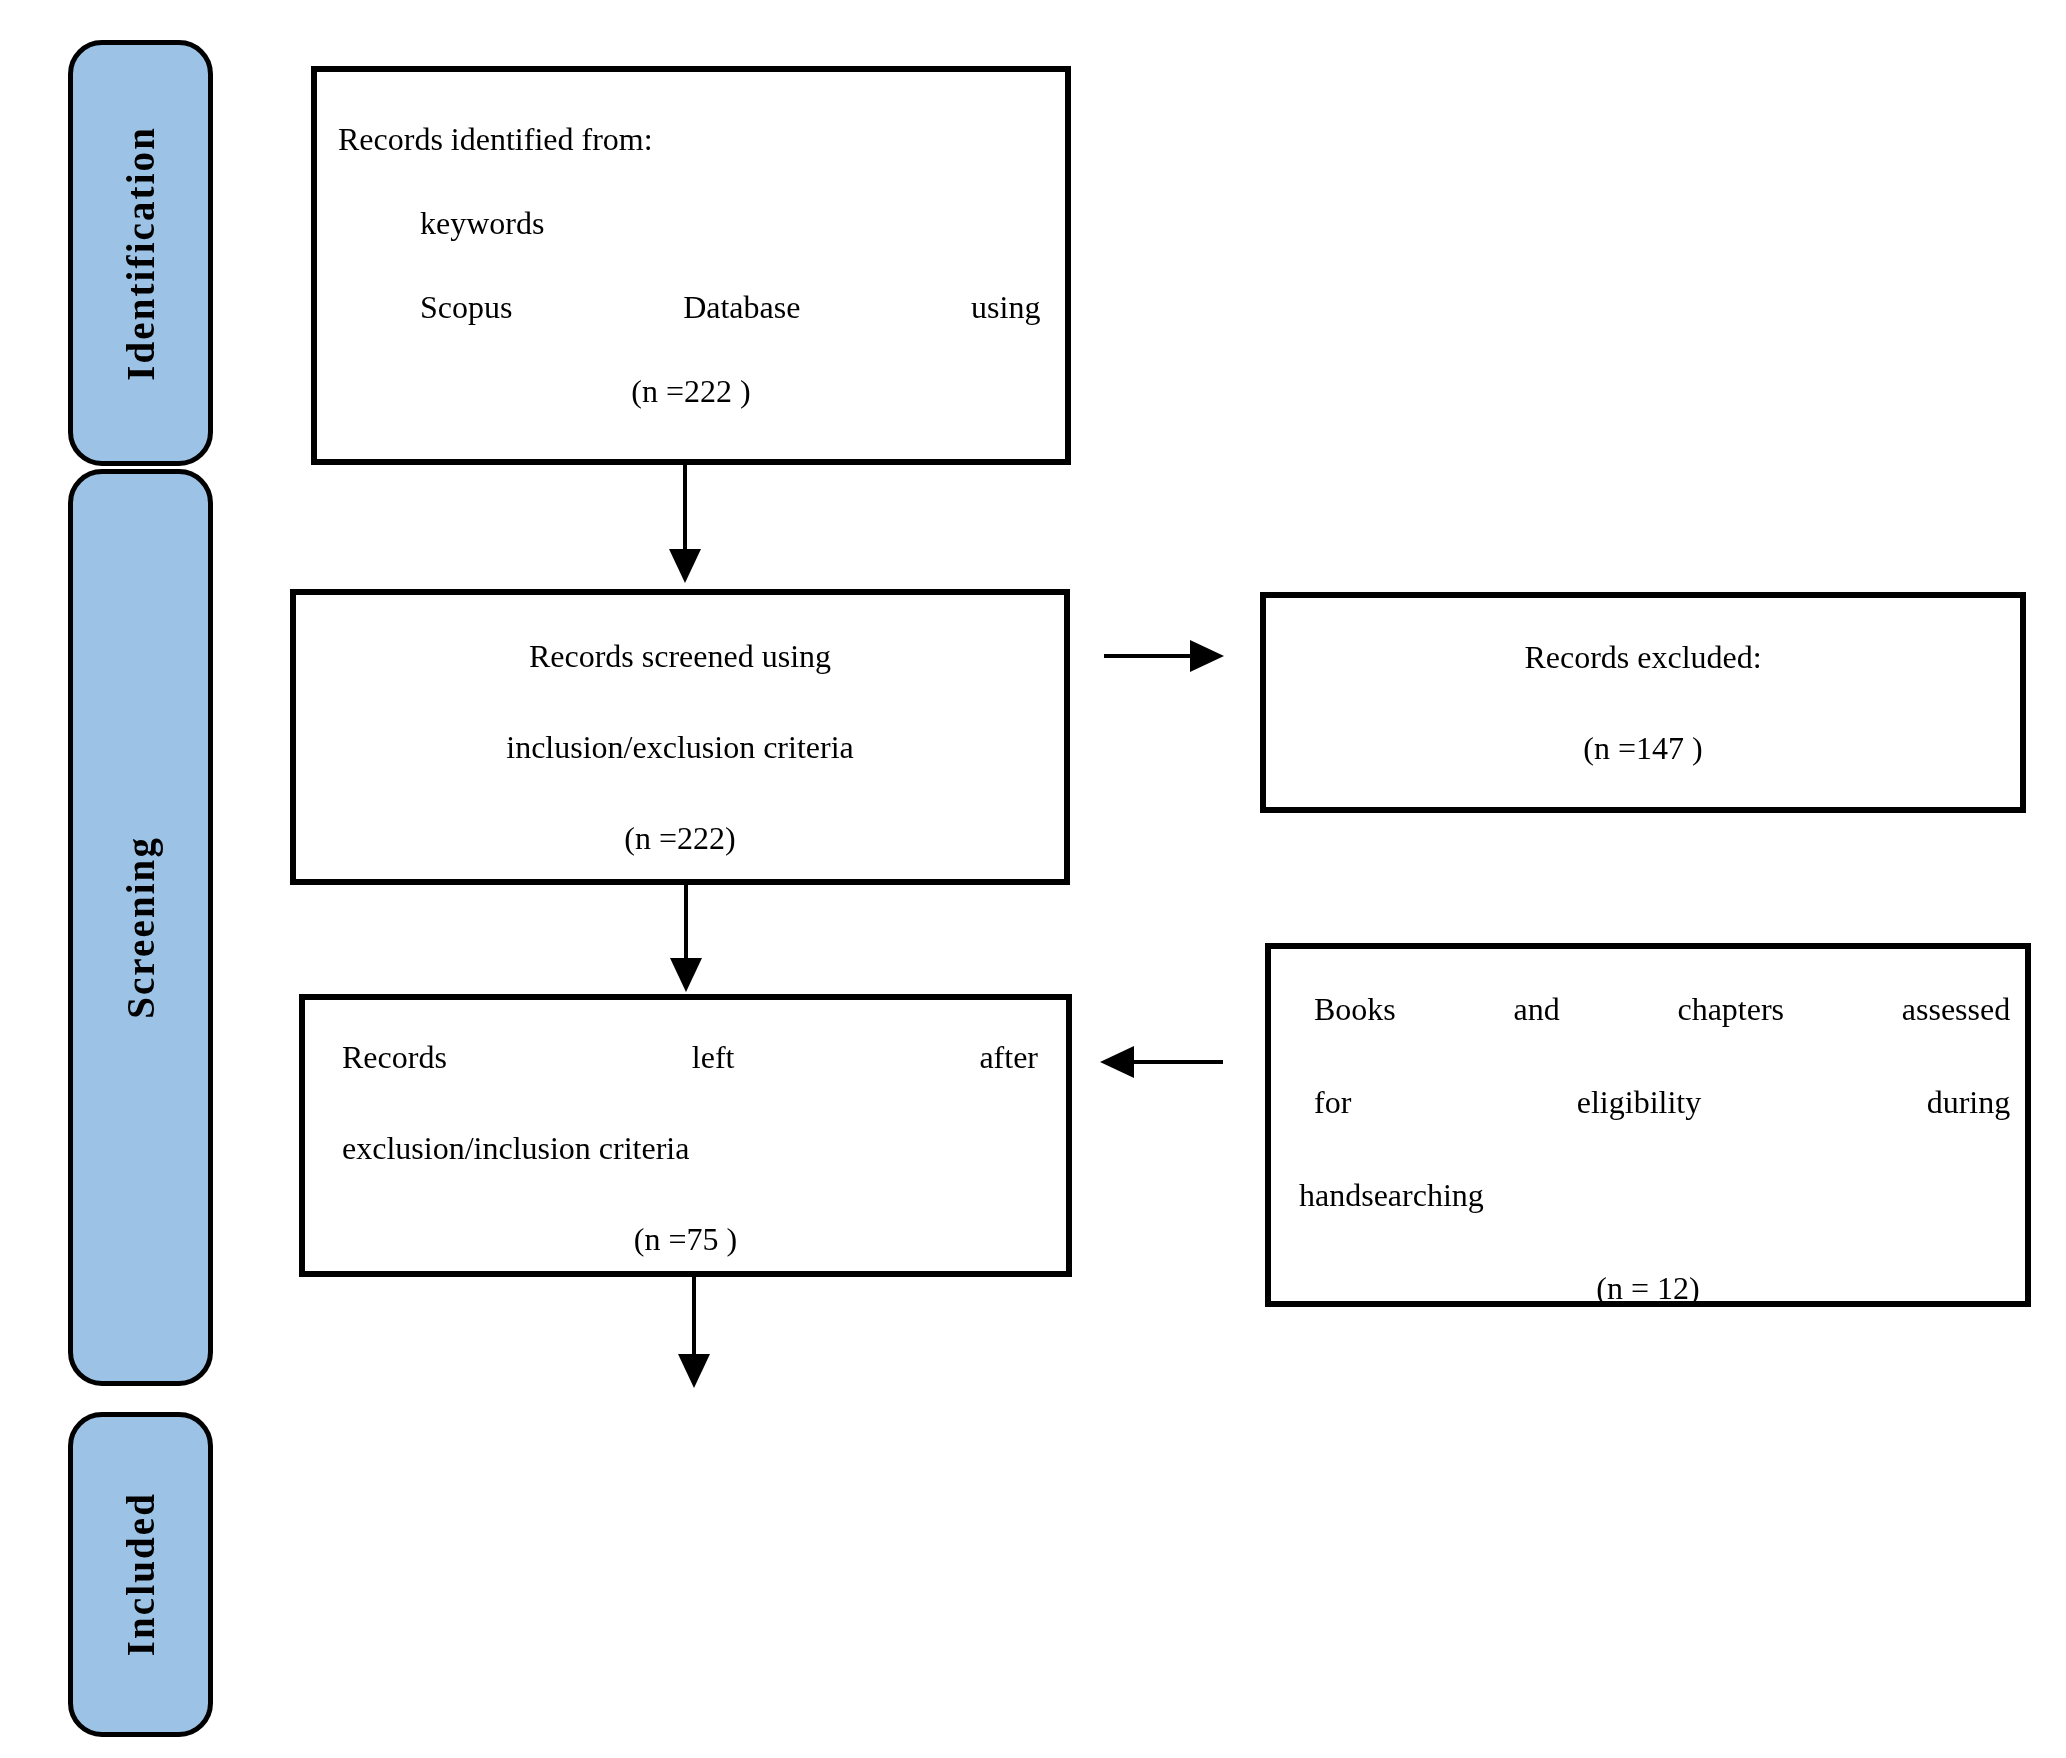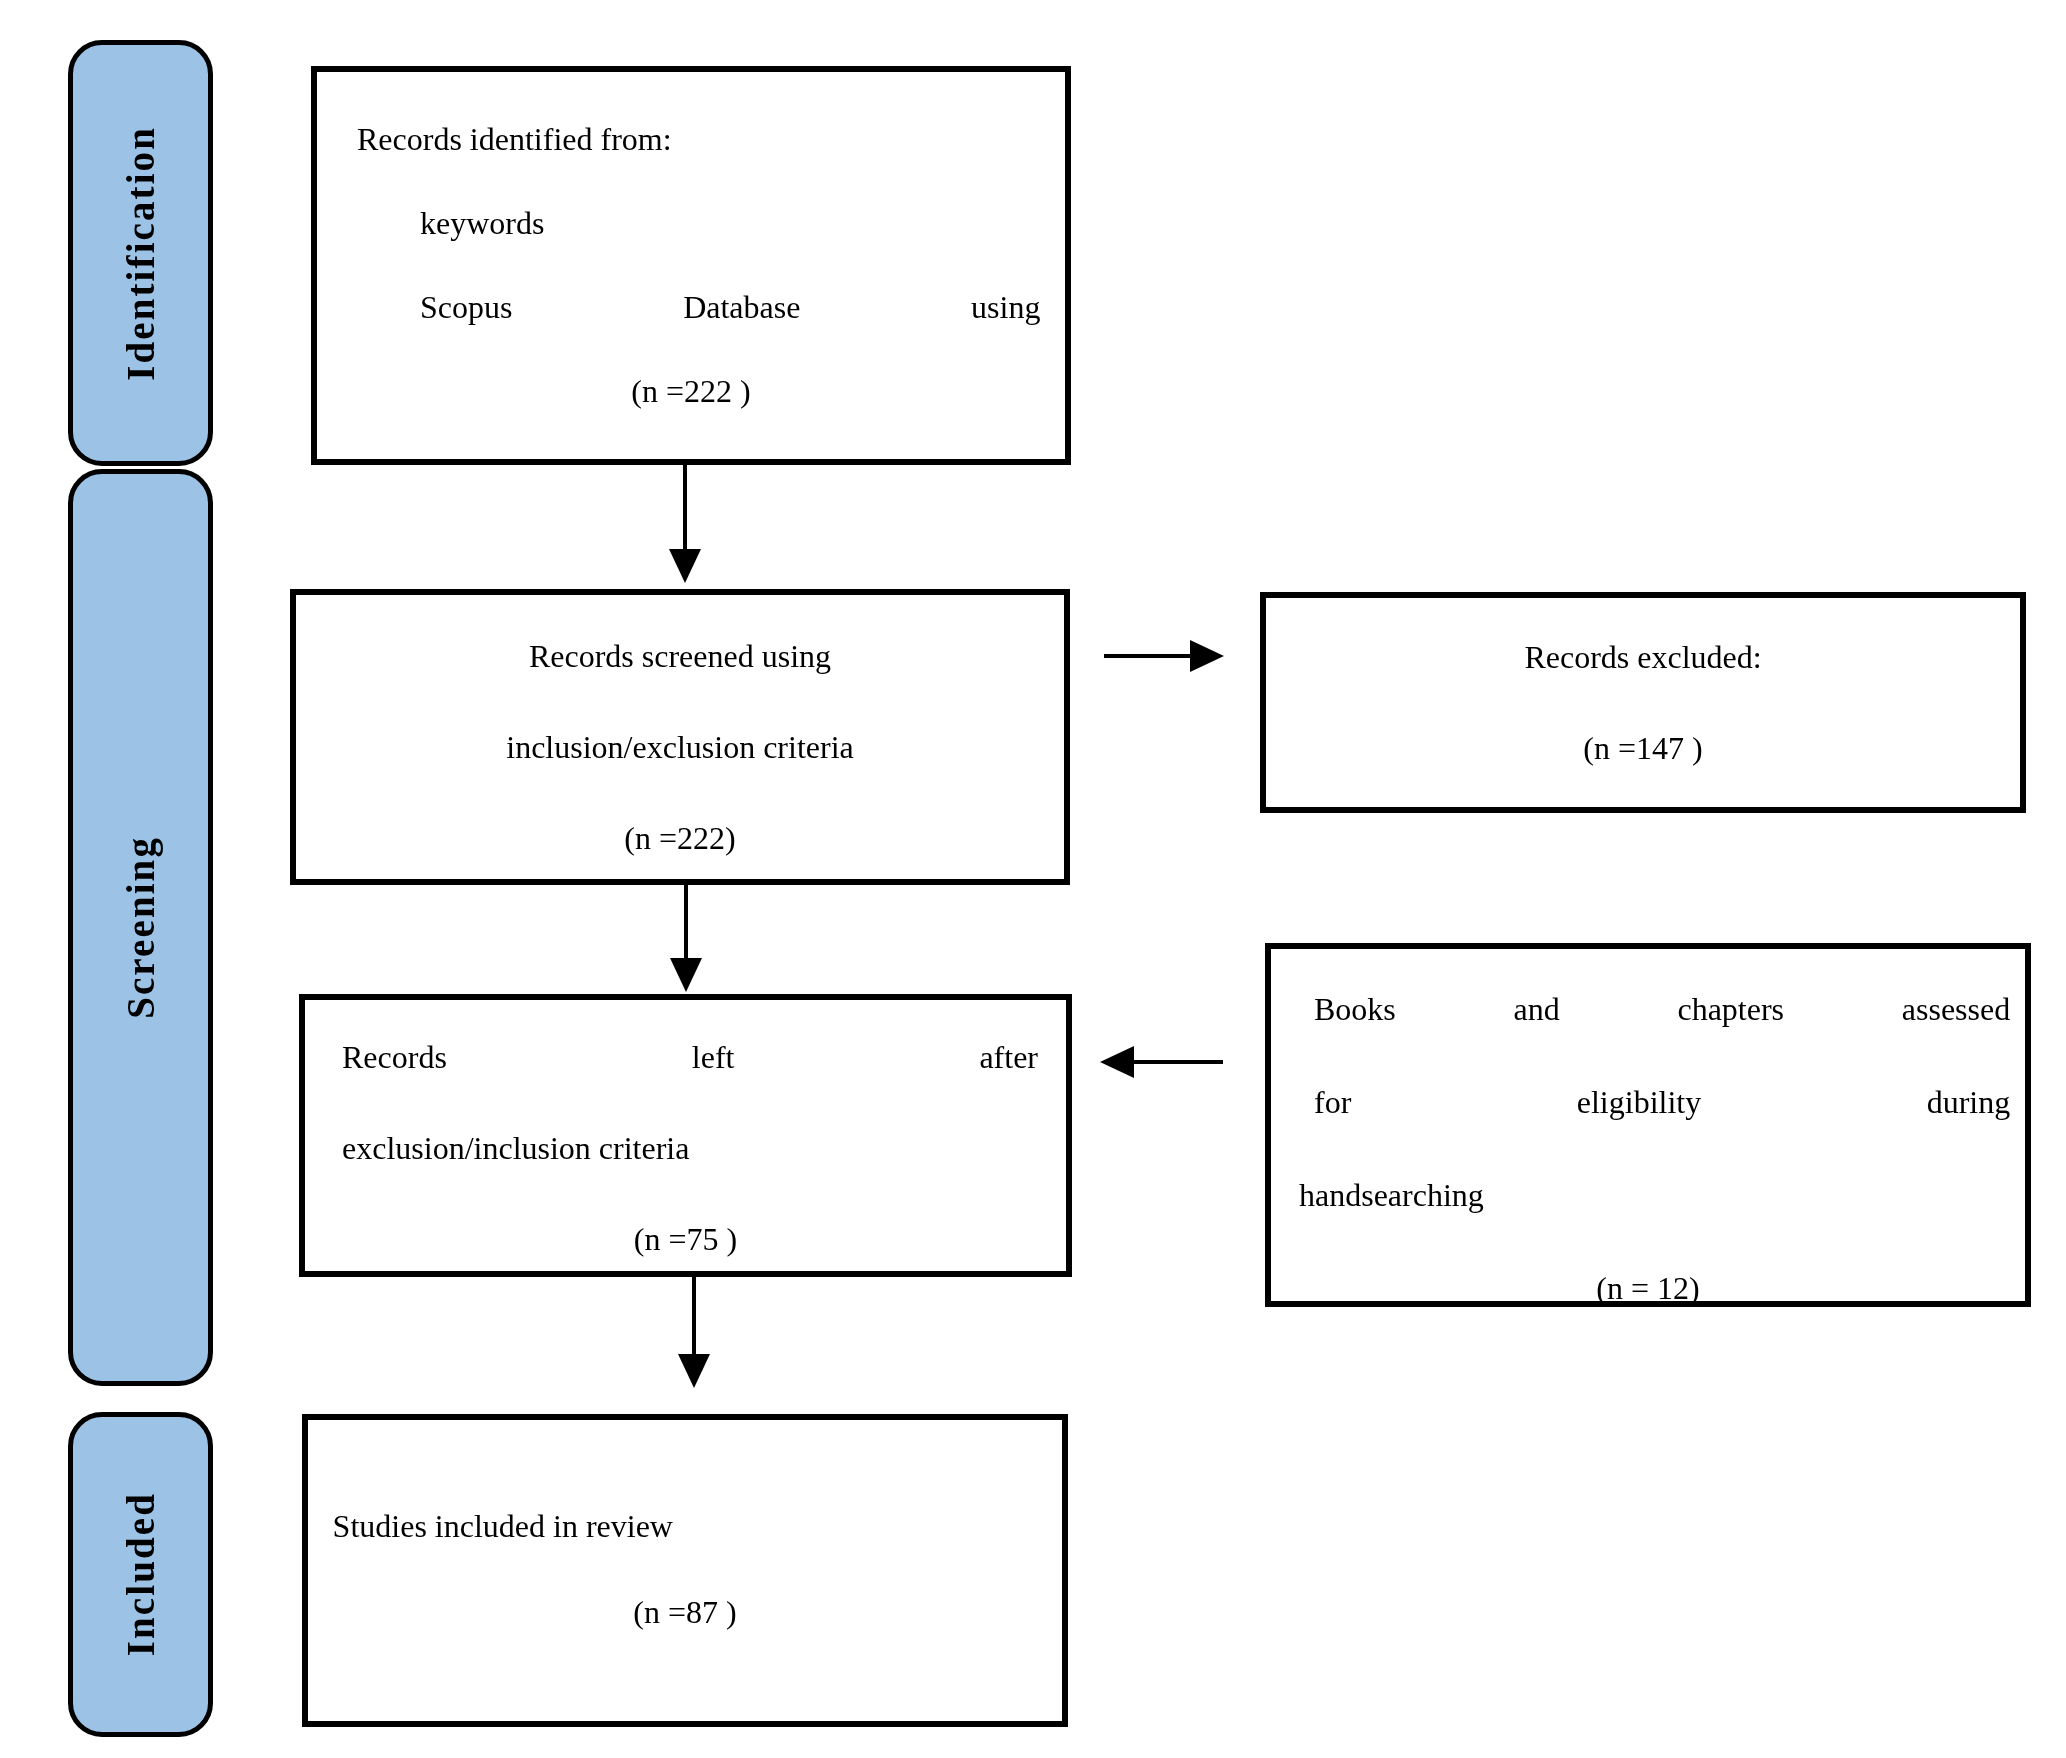--- a/index.html
+++ b/index.html
@@ -90,21 +90,21 @@
     <span class="vtext">Identification</span>
   </div>
   <div class="pill" id="pill-screening">
     <span class="vtext">Screening</span>
   </div>
   <div class="pill" id="pill-included">
     <span class="vtext">Included</span>
   </div>
 
   <div class="fbox" id="box-identified">
-    <div class="row" style="padding-left:40px;">Records identified from:</div>
+    <div class="row" style="padding-left:21px;">Records identified from:</div>
     <div class="row" style="padding-left:103px;">keywords</div>
     <div class="row just" style="margin-left:103px; margin-right:24.6px;">
       <span>Scopus</span>
       <span>Database</span>
       <span>using</span>
     </div>
     <div class="row cent">(n =222 )</div>
   </div>
 
   <div class="fbox" id="box-screened">
@@ -137,24 +137,20 @@
     </div>
     <div class="row-132 just" style="margin-left:43px; margin-right:14.8px;gap:33px;">
       <span>for</span>
       <span>eligibility</span>
       <span>during</span>
     </div>
     <div class="row-132" style="padding-left:28px;">handsearching</div>
     <div class="row-132 cent">(n = 12)</div>
   </div>
 
-  <div class="fbox" id="box-included">
-    <div class="row-122" style="padding-left:24.6px;">Studies included in review</div>
-    <div class="row-122 cent">(n =87 )</div>
-  </div>
 
   <div class="arrow-v" id="arrow-identified-screened">
     <div class="shaft"></div>
     <div class="head"></div>
   </div>
 
   <div class="arrow-v" id="arrow-screened-leftafter">
     <div class="shaft"></div>
     <div class="head"></div>
   </div>

